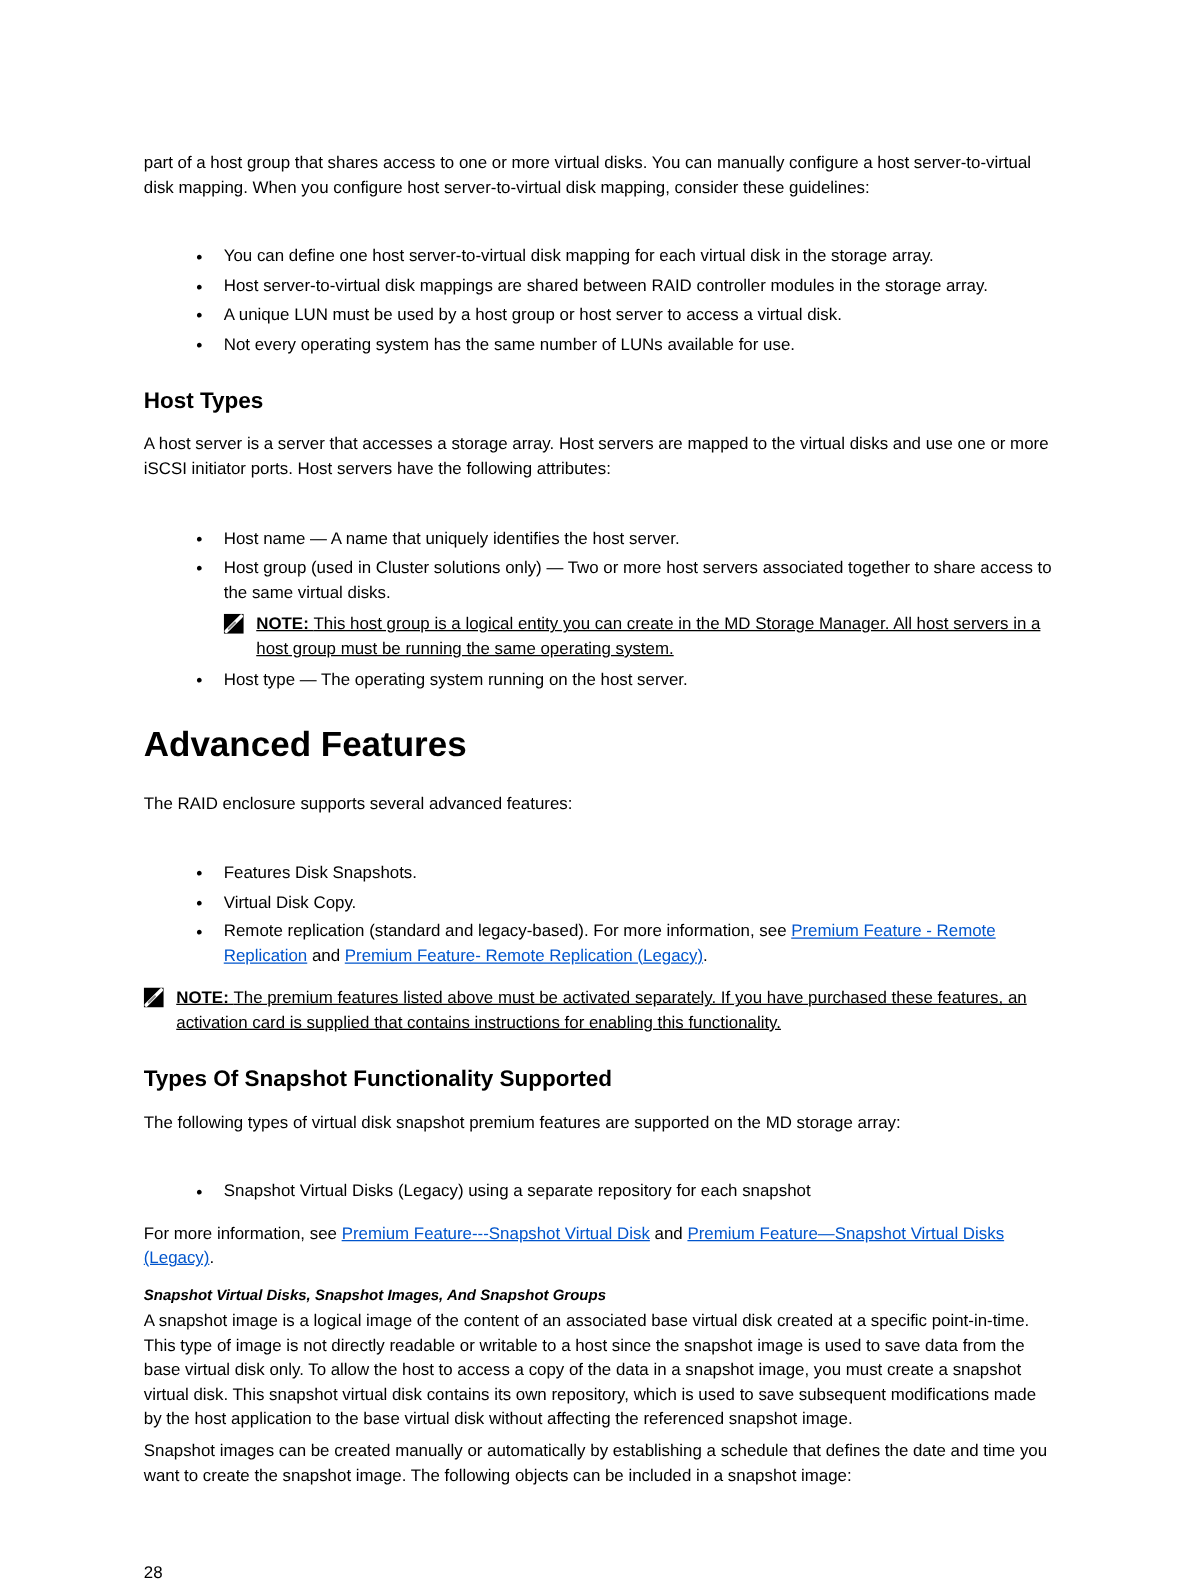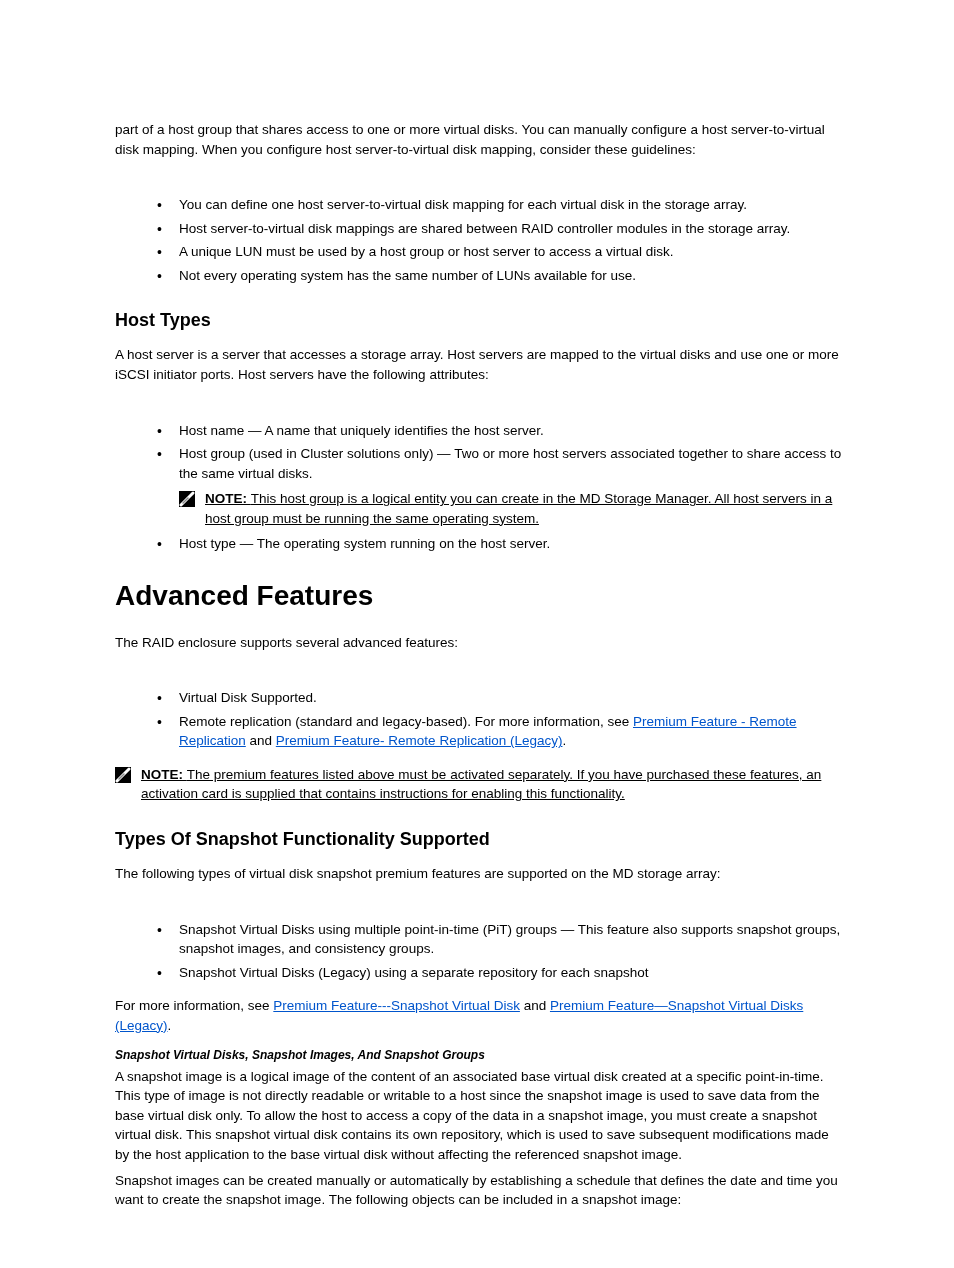--- a/index.html
+++ b/index.html
@@ -120,21 +120,22 @@
     </div>
   </li>
   <li>Host type — The operating system running on the host server.</li>
 </ul>
 
 <h1 class="section-h1">Advanced Features</h1>
 
 <p class="intro-para">The RAID enclosure supports several advanced features:</p>
 
 <ul class="bullets">
-  <li>Virtual Disk Supported.</li>
+  <li>Features Disk Snapshots.</li>
+  <li>Virtual Disk Copy.</li>
   <li>
     <span>Remote replication (standard and legacy-based). For more information, see </span><a href="#" class="link">Premium Feature - Remote Replication</a><span> and </span><a href="#" class="link">Premium Feature- Remote Replication (Legacy)</a><span>.</span>
   </li>
 </ul>
 
 <div class="note-block">
   <span class="note-icon">
     <svg width="16" height="16" viewBox="0 0 16 16">
       <rect x="0" y="0" width="16" height="16" fill="#000"></rect>
       <path d="M2 14 L14 2" stroke="#fff" stroke-width="3" stroke-linecap="round"></path>
@@ -144,21 +145,20 @@
   <span class="note-text">
     <span class="note-label">NOTE: </span><span>The premium features listed above must be activated separately. If you have purchased these features, an activation card is supplied that contains instructions for enabling this functionality.</span>
   </span>
 </div>
 
 <h2 class="section-h2">Types Of Snapshot Functionality Supported</h2>
 
 <p class="intro-para">The following types of virtual disk snapshot premium features are supported on the MD storage array:</p>
 
 <ul class="bullets">
-  <li>Snapshot Virtual Disks using multiple point-in-time (PiT) groups — This feature also supports snapshot groups, snapshot images, and consistency groups.</li>
   <li>Snapshot Virtual Disks (Legacy) using a separate repository for each snapshot</li>
 </ul>
 
 <p class="intro-para">
   <span>For more information, see </span><a href="#" class="link">Premium Feature---Snapshot Virtual Disk</a><span> and </span><a href="#" class="link">Premium Feature—Snapshot Virtual Disks (Legacy)</a><span>.</span>
 </p>
 
 <h3 class="section-h3">Snapshot Virtual Disks, Snapshot Images, And Snapshot Groups</h3>
 
 <p>A snapshot image is a logical image of the content of an associated base virtual disk created at a specific point-in-time. This type of image is not directly readable or writable to a host since the snapshot image is used to save data from the base virtual disk only. To allow the host to access a copy of the data in a snapshot image, you must create a snapshot virtual disk. This snapshot virtual disk contains its own repository, which is used to save subsequent modifications made by the host application to the base virtual disk without affecting the referenced snapshot image.</p>

